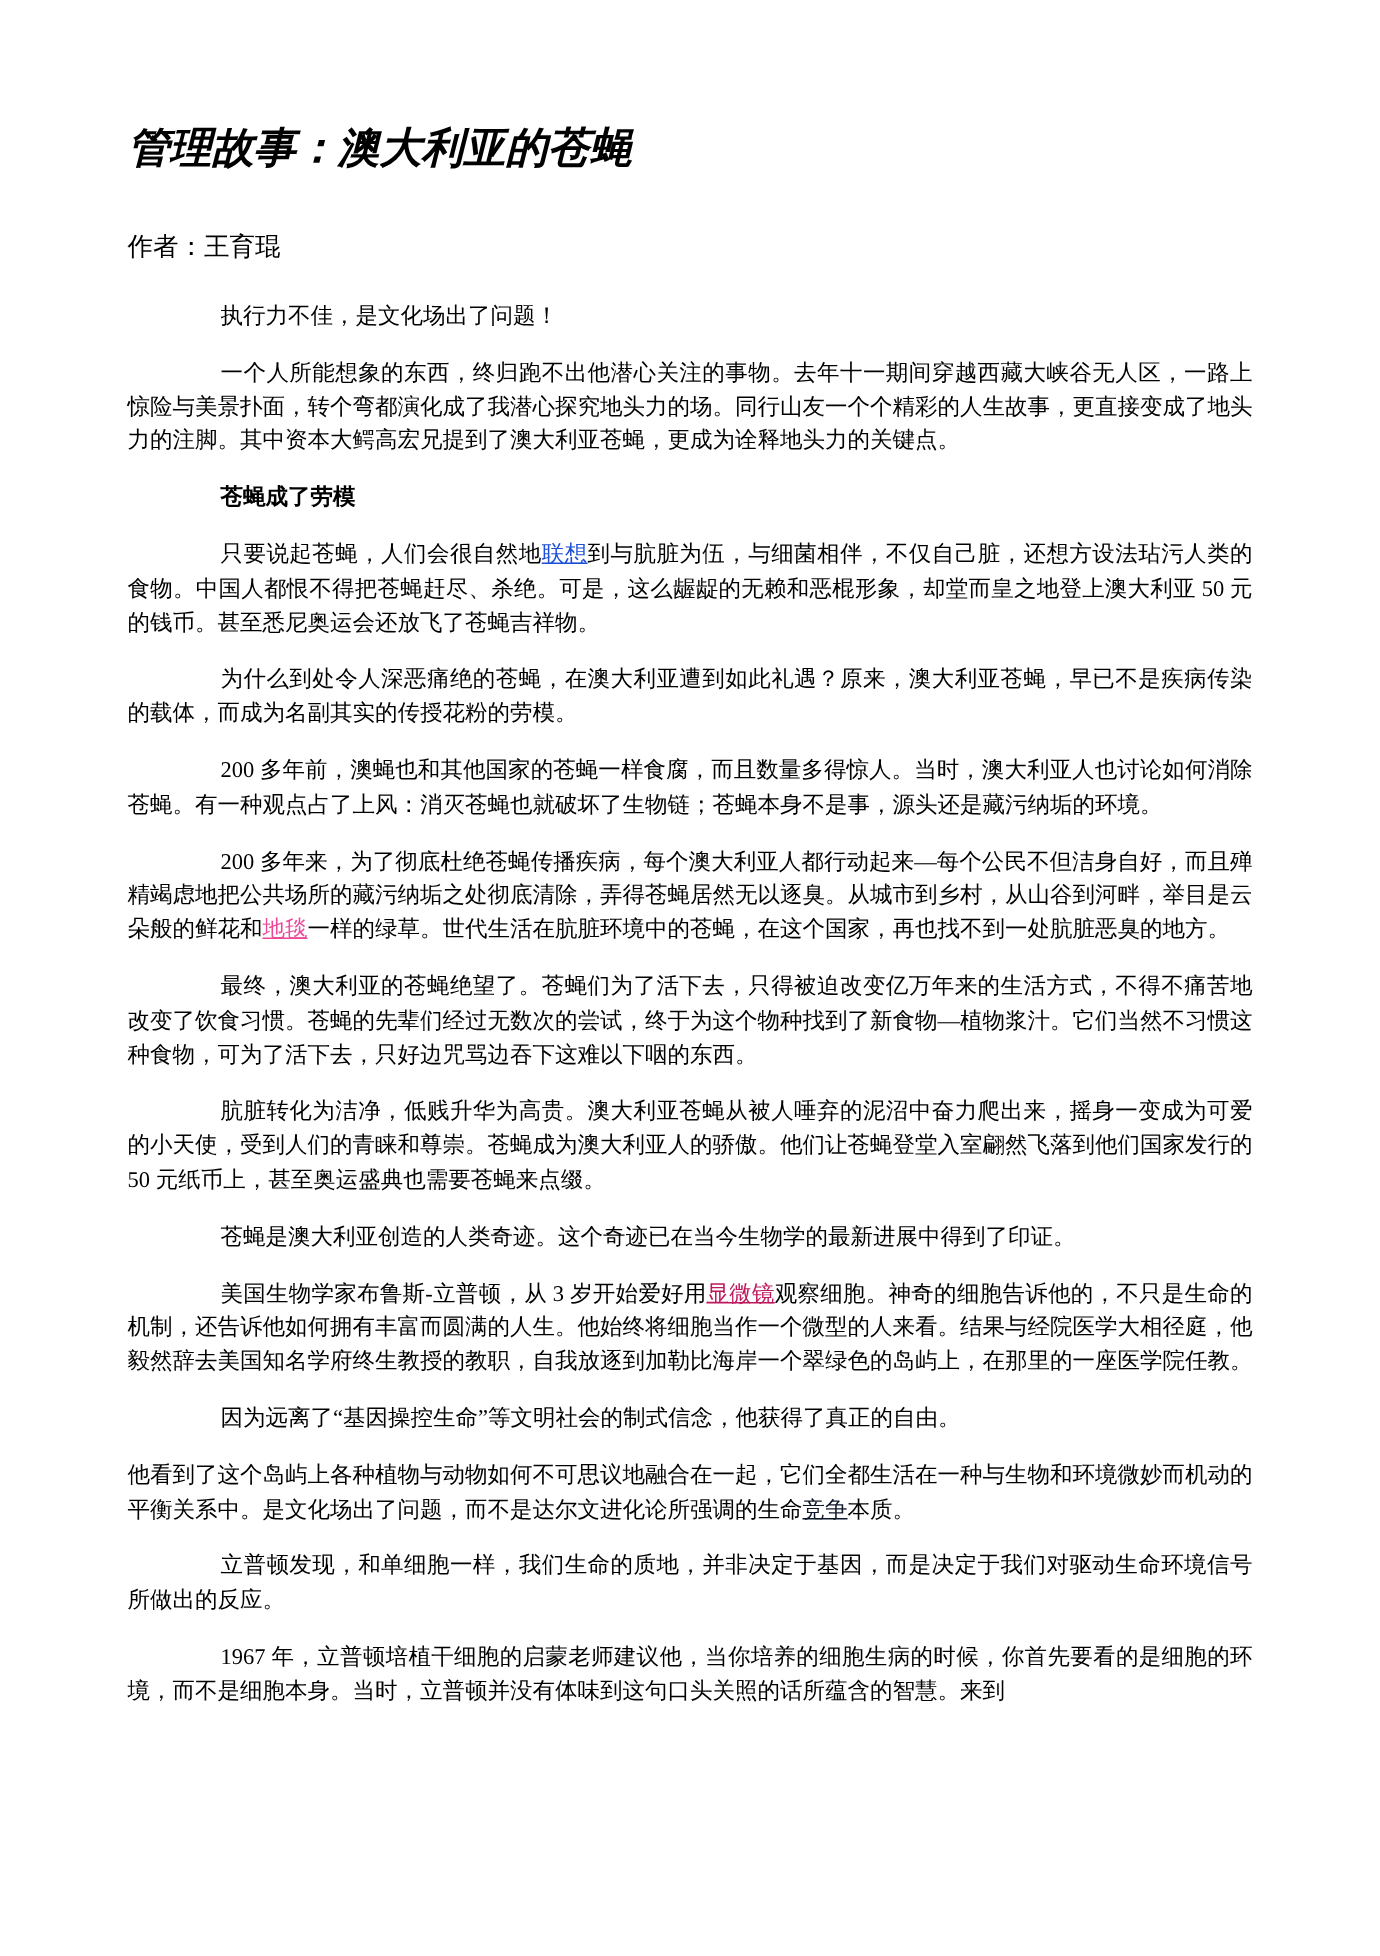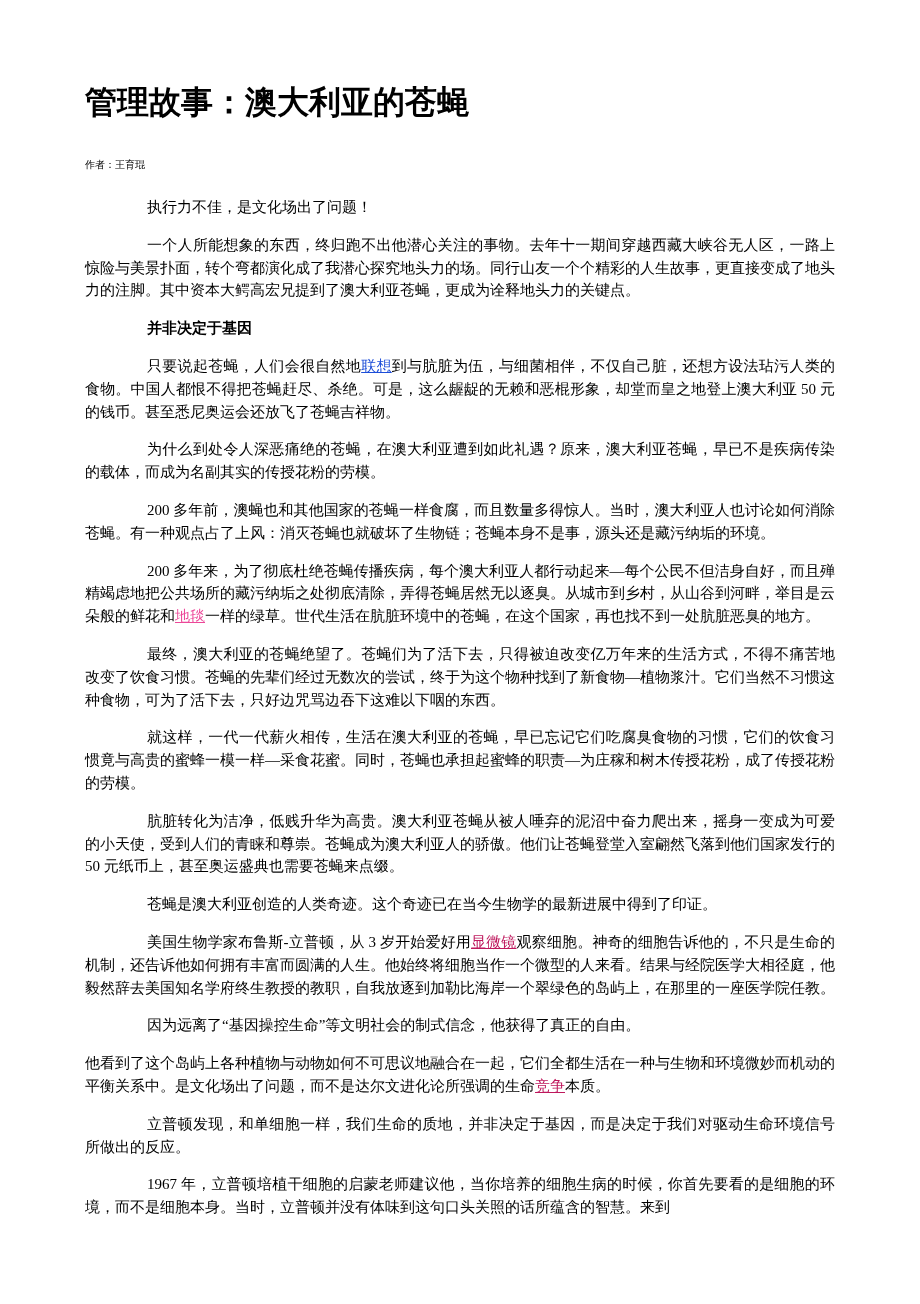--- a/index.html
+++ b/index.html
@@ -11,27 +11,28 @@
   .page {
     width: 920px;
     min-height: 1304px;
     margin: 0 auto;
     background: #ffffff;
     padding: 82px 85px 40px 85px;
     font-family: "Liberation Serif", "DejaVu Serif", serif;
     color: #000000;
   }
   .doc-title {
-    font-size: 32px;
+    font-size: 28px;
     font-weight: bold;
     margin: 0 0 36px 0;
     line-height: 1.25;
+    font-style: italic;
   }
   .author {
-    font-size: 10px;
+    font-size: 17px;
     margin: 0 0 24px 0;
   }
   .article-body p {
     font-size: 15px;
     line-height: 1.52;
     margin: 0 0 15px 0;
     text-align: justify;
   }
   .p-para, .p-italic, .p-heading {
     text-indent: 62px;
@@ -52,28 +53,27 @@
 </style>
 </head>
 <body>
 
 <div class="page">
   <h1 class="doc-title">管理故事：澳大利亚的苍蝇</h1>
   <p class="author">作者：王育琨</p>
   <div class="article-body">
       <p class="p-italic"><span>执行力不佳，是文化场出了问题！</span></p>
       <p class="p-para"><span>一个人所能想象的东西，终归跑不出他潜心关注的事物。去年十一期间穿越西藏大峡谷无人区，一路上惊险与美景扑面，转个弯都演化成了我潜心探究地头力的场。同行山友一个个精彩的人生故事，更直接变成了地头力的注脚。其中资本大鳄高宏兄提到了澳大利亚苍蝇，更成为诠释地头力的关键点。</span></p>
-      <p class="p-heading"><span>并非决定于基因</span></p>
+      <p class="p-heading"><span>苍蝇成了劳模</span></p>
       <p class="p-para"><span>只要说起苍蝇，人们会很自然地</span><a class="inline-link" href="#" style="color: #1d4ed8;">联想</a><span>到与肮脏为伍，与细菌相伴，不仅自己脏，还想方设法玷污人类的食物。中国人都恨不得把苍蝇赶尽、杀绝。可是，这么龌龊的无赖和恶棍形象，却堂而皇之地登上澳大利亚 50 元的钱币。甚至悉尼奥运会还放飞了苍蝇吉祥物。</span></p>
       <p class="p-para"><span>为什么到处令人深恶痛绝的苍蝇，在澳大利亚遭到如此礼遇？原来，澳大利亚苍蝇，早已不是疾病传染的载体，而成为名副其实的传授花粉的劳模。</span></p>
       <p class="p-para"><span>200 多年前，澳蝇也和其他国家的苍蝇一样食腐，而且数量多得惊人。当时，澳大利亚人也讨论如何消除苍蝇。有一种观点占了上风：消灭苍蝇也就破坏了生物链；苍蝇本身不是事，源头还是藏污纳垢的环境。</span></p>
       <p class="p-para"><span>200 多年来，为了彻底杜绝苍蝇传播疾病，每个澳大利亚人都行动起来—每个公民不但洁身自好，而且殚精竭虑地把公共场所的藏污纳垢之处彻底清除，弄得苍蝇居然无以逐臭。从城市到乡村，从山谷到河畔，举目是云朵般的鲜花和</span><a class="inline-link" href="#" style="color: #ec4899; font-family: Liberation Serif, serif;">地毯</a><span>一样的绿草。世代生活在肮脏环境中的苍蝇，在这个国家，再也找不到一处肮脏恶臭的地方。</span></p>
       <p class="p-para"><span>最终，澳大利亚的苍蝇绝望了。苍蝇们为了活下去，只得被迫改变亿万年来的生活方式，不得不痛苦地改变了饮食习惯。苍蝇的先辈们经过无数次的尝试，终于为这个物种找到了新食物—植物浆汁。它们当然不习惯这种食物，可为了活下去，只好边咒骂边吞下这难以下咽的东西。</span></p>
-      <p class="p-para"><span>就这样，一代一代薪火相传，生活在澳大利亚的苍蝇，早已忘记它们吃腐臭食物的习惯，它们的饮食习惯竟与高贵的蜜蜂一模一样—采食花蜜。同时，苍蝇也承担起蜜蜂的职责—为庄稼和树木传授花粉，成了传授花粉的劳模。</span></p>
       <p class="p-para"><span>肮脏转化为洁净，低贱升华为高贵。澳大利亚苍蝇从被人唾弃的泥沼中奋力爬出来，摇身一变成为可爱的小天使，受到人们的青睐和尊崇。苍蝇成为澳大利亚人的骄傲。他们让苍蝇登堂入室翩然飞落到他们国家发行的 50 元纸币上，甚至奥运盛典也需要苍蝇来点缀。</span></p>
       <p class="p-para"><span>苍蝇是澳大利亚创造的人类奇迹。这个奇迹已在当今生物学的最新进展中得到了印证。</span></p>
       <p class="p-para"><span>美国生物学家布鲁斯-立普顿，从 3 岁开始爱好用</span><a class="inline-link" href="#" style="color: #be185d;">显微镜</a><span>观察细胞。神奇的细胞告诉他的，不只是生命的机制，还告诉他如何拥有丰富而圆满的人生。他始终将细胞当作一个微型的人来看。结果与经院医学大相径庭，他毅然辞去美国知名学府终生教授的教职，自我放逐到加勒比海岸一个翠绿色的岛屿上，在那里的一座医学院任教。</span></p>
       <p class="p-para"><span>因为远离了“基因操控生命”等文明社会的制式信念，他获得了真正的自由。</span></p>
-      <p class="p-flush"><span>他看到了这个岛屿上各种植物与动物如何不可思议地融合在一起，它们全都生活在一种与生物和环境微妙而机动的平衡关系中。是文化场出了问题，而不是达尔文进化论所强调的生命</span><a class="inline-link" href="#" style="color: #be185d; text-decoration: underline;">竞争</a><span>本质。</span></p>
+      <p class="p-flush"><span>他看到了这个岛屿上各种植物与动物如何不可思议地融合在一起，它们全都生活在一种与生物和环境微妙而机动的平衡关系中。是文化场出了问题，而不是达尔文进化论所强调的生命</span><a class="inline-link" href="#" style="color: #0f172a; text-decoration: underline;">竞争</a><span>本质。</span></p>
       <p class="p-para"><span>立普顿发现，和单细胞一样，我们生命的质地，并非决定于基因，而是决定于我们对驱动生命环境信号所做出的反应。</span></p>
       <p class="p-para"><span>1967 年，立普顿培植干细胞的启蒙老师建议他，当你培养的细胞生病的时候，你首先要看的是细胞的环境，而不是细胞本身。当时，立普顿并没有体味到这句口头关照的话所蕴含的智慧。来到</span></p>
     </div>
 </div>
 
 </body></html>

